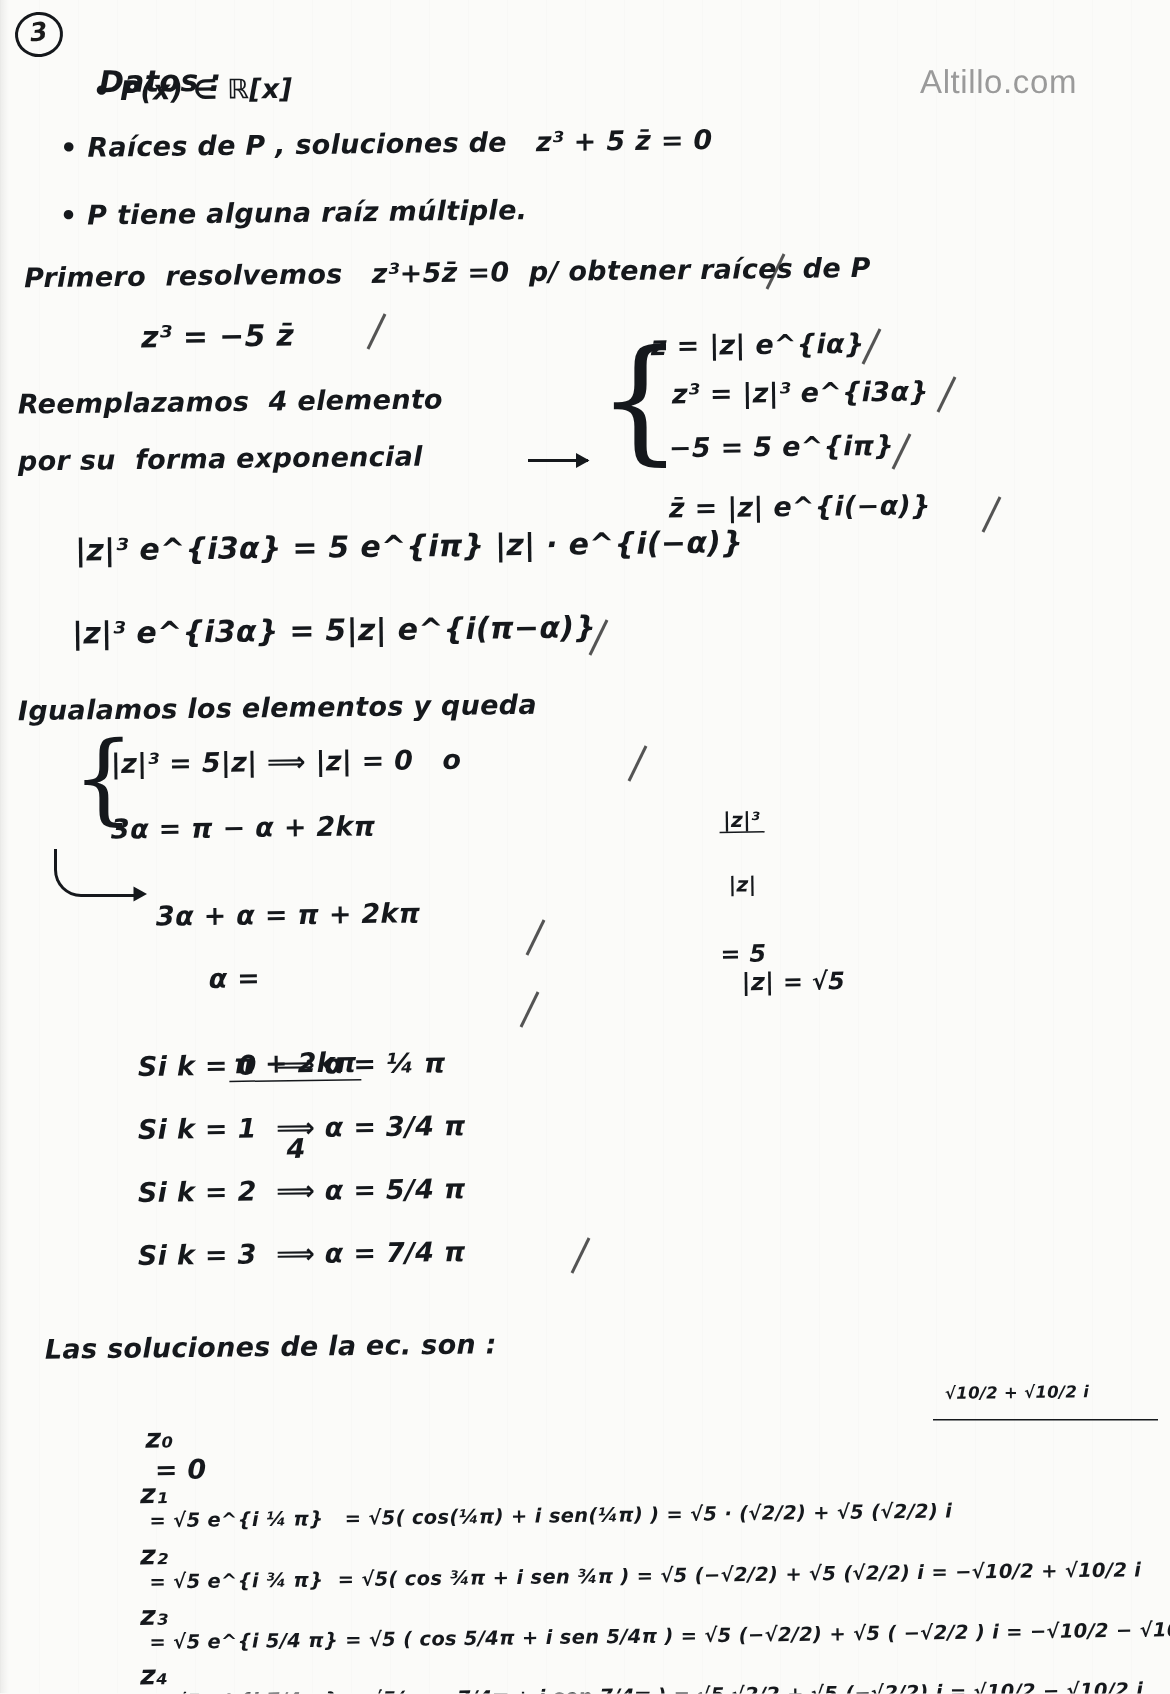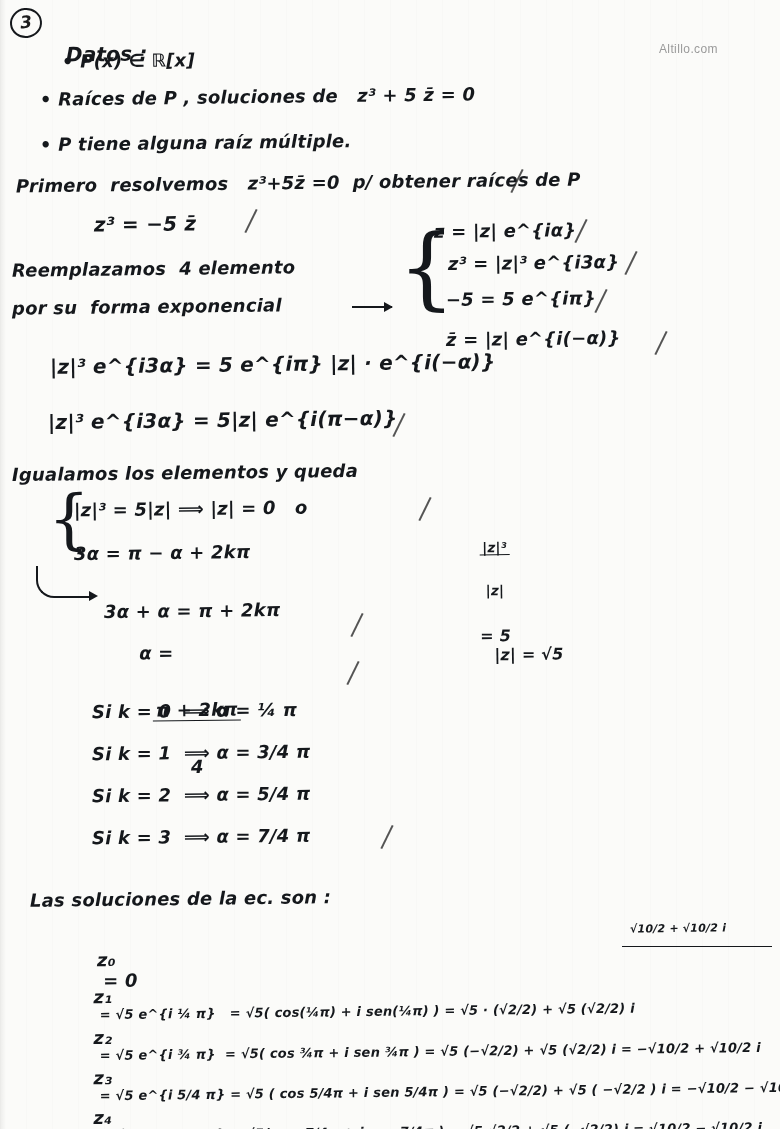--- a/index.html
+++ b/index.html
@@ -42,21 +42,21 @@
     vertical-align:middle;
     line-height:1.05;
     font-size:0.85em;
   }
   .frac .num{display:block;border-bottom:1.3px solid #15181c;padding:0 3px;}
   .frac .den{display:block;padding:0 3px;}
   .watermark{
     position:absolute;
     right:62px;top:42px;
     color:#9a9a9a;
-    font-size:12px;
+    font-size:22px;
     font-family:"Liberation Sans", sans-serif;
     letter-spacing:0.4px;
   }
   .circlenum{
     position:absolute;
     left:10px;top:8px;
     width:28px;height:26px;
     border:2px solid #15181c;
     border-radius:50%;
     text-align:center;

